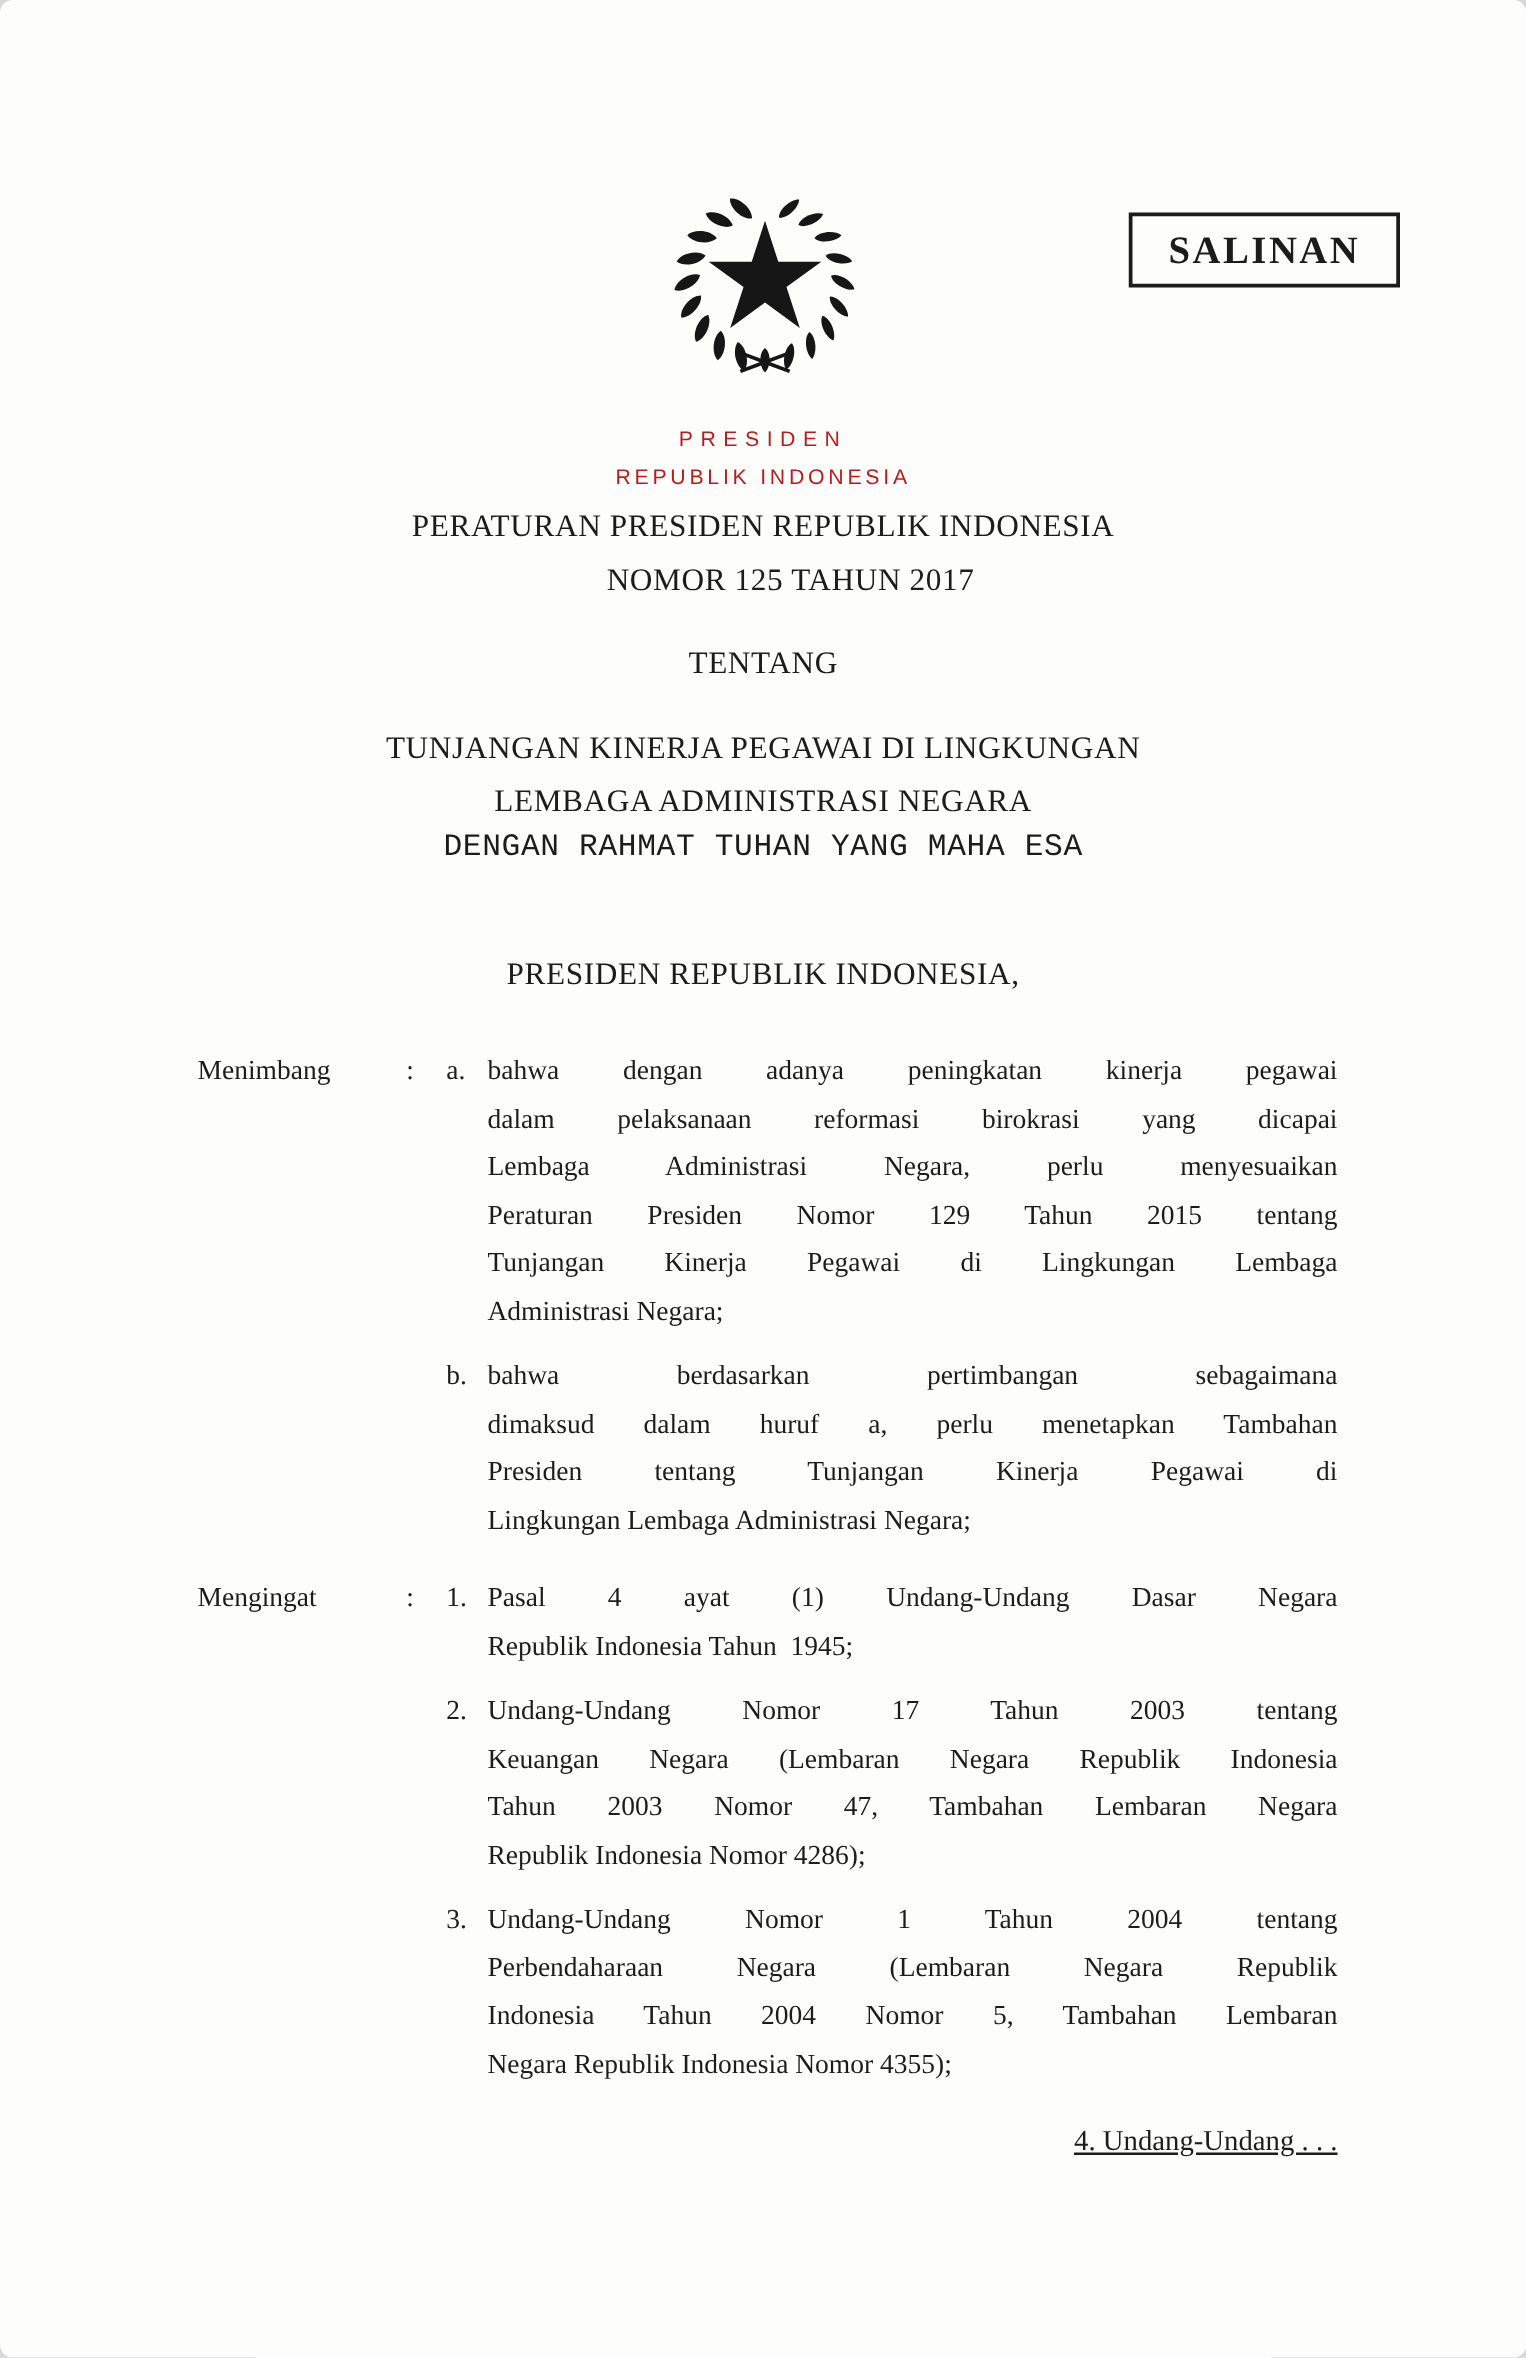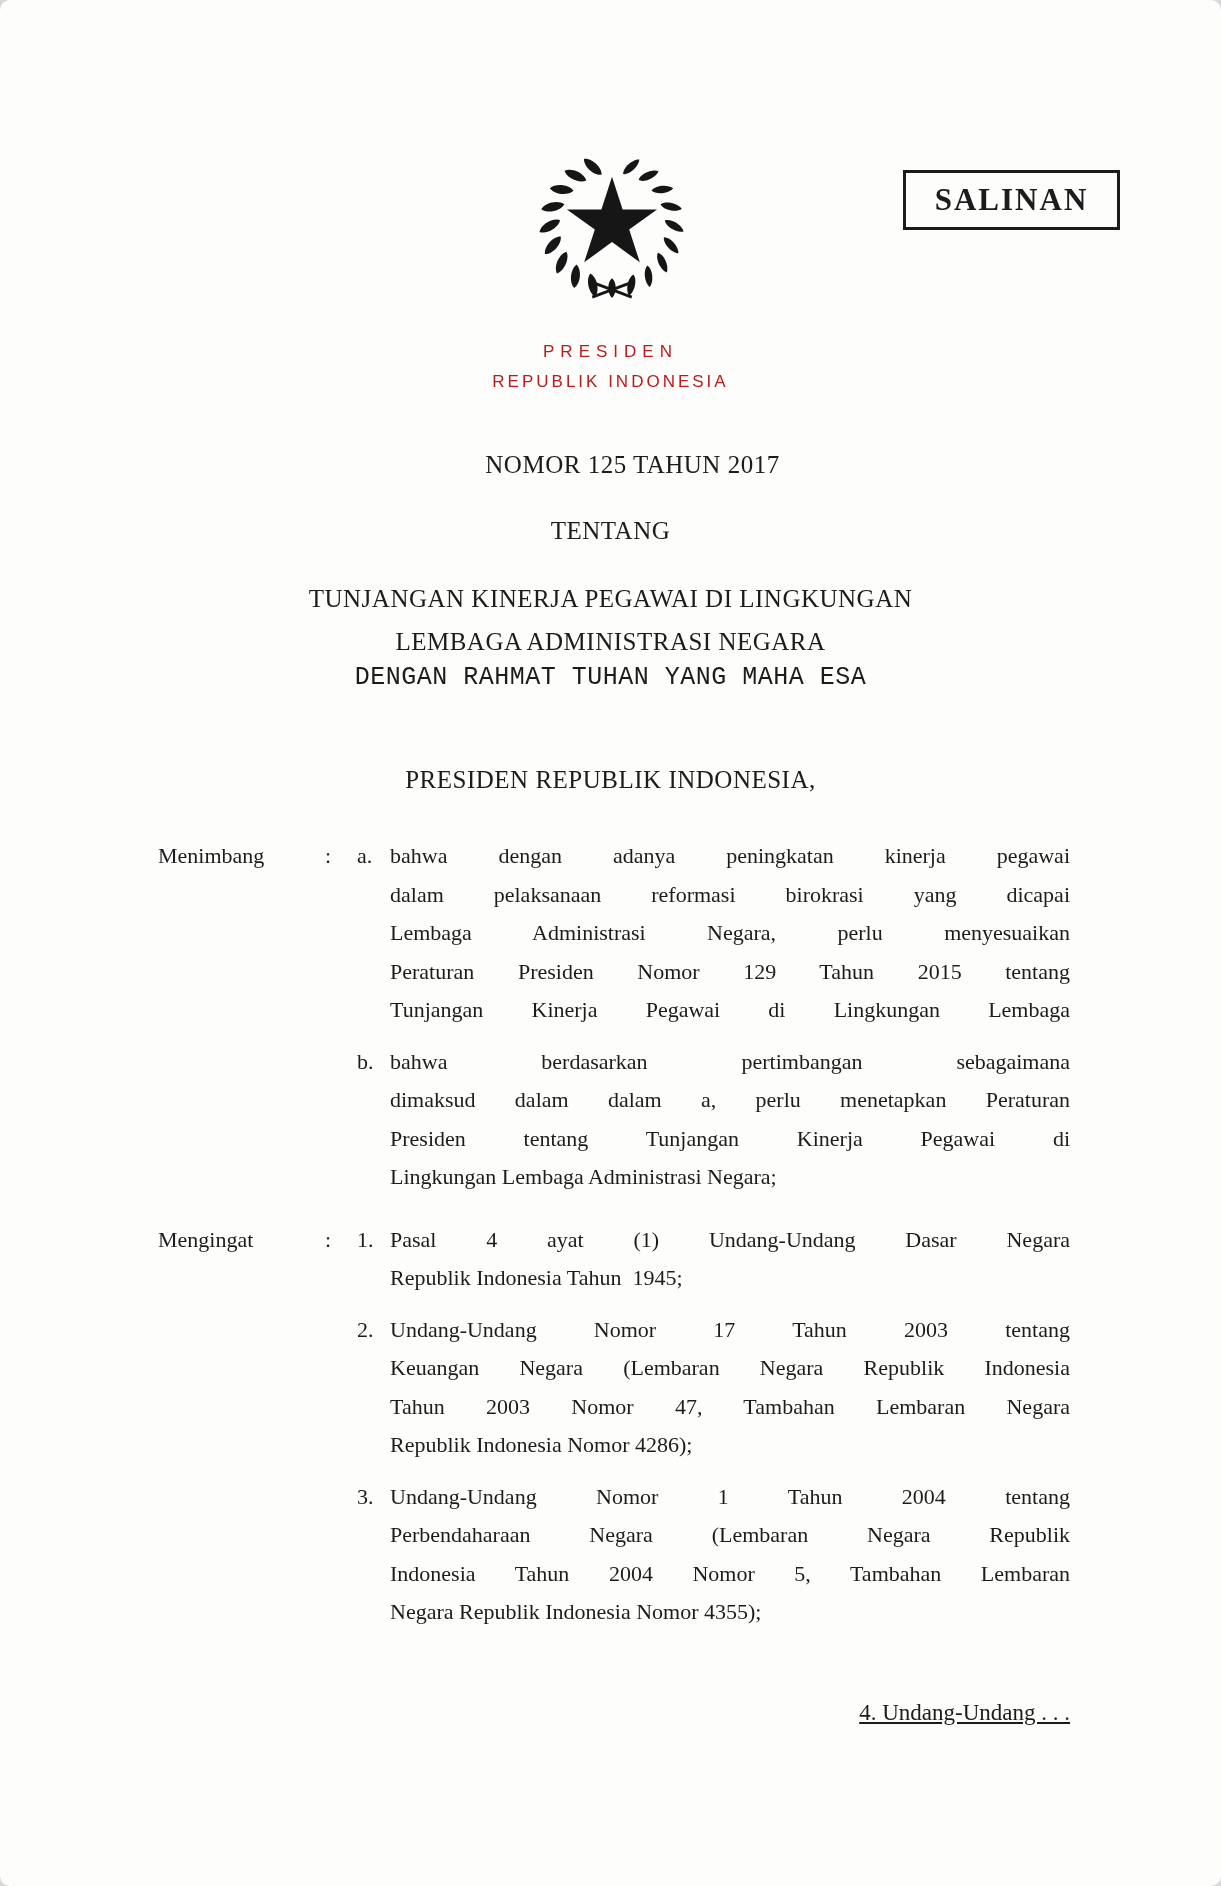--- a/index.html
+++ b/index.html
@@ -107,20 +107,21 @@
         <polygon points="80,30 90.76,63.2 125.65,63.17 97.4,83.65 108.2,116.8 80,96.3 51.8,116.8 62.6,83.65 34.35,63.17 69.24,63.2"></polygon>
       </g>
     </svg>
   </div>
 
   <div class="letterhead">
     <div class="lh1">PRESIDEN</div>
     <div class="lh2">REPUBLIK INDONESIA</div>
   </div>
 
+  <div class="hline h-title1">PERATURAN PRESIDEN REPUBLIK INDONESIA</div>
   <div class="hline h-title2">NOMOR 125 TAHUN 2017</div>
   <div class="hline h-tentang">TENTANG</div>
   <div class="hline h-subject">
     <div>TUNJANGAN KINERJA PEGAWAI DI LINGKUNGAN</div>
     <div>LEMBAGA ADMINISTRASI NEGARA</div>
   </div>
   <div class="hline h-invocation">DENGAN RAHMAT TUHAN YANG MAHA ESA</div>
   <div class="hline h-enacting">PRESIDEN REPUBLIK INDONESIA,</div>
 
   <div class="body-block">
@@ -130,27 +131,28 @@
       <div class="col">:</div>
       <div class="items">
         <div class="item">
           <div class="mark">a.</div>
           <div class="lines">
             <div class="line">bahwa dengan adanya peningkatan kinerja pegawai</div>
             <div class="line">dalam pelaksanaan reformasi birokrasi yang dicapai</div>
             <div class="line">Lembaga Administrasi Negara, perlu menyesuaikan</div>
             <div class="line">Peraturan Presiden Nomor 129 Tahun 2015 tentang</div>
             <div class="line">Tunjangan Kinerja Pegawai di Lingkungan Lembaga</div>
+            <div class="line last">Administrasi Negara;</div>
           </div>
         </div>
         <div class="item">
           <div class="mark">b.</div>
           <div class="lines">
             <div class="line">bahwa berdasarkan pertimbangan sebagaimana</div>
-            <div class="line">dimaksud dalam dalam a, perlu menetapkan Peraturan</div>
+            <div class="line">dimaksud dalam huruf a, perlu menetapkan Tambahan</div>
             <div class="line">Presiden tentang Tunjangan Kinerja Pegawai di</div>
             <div class="line last">Lingkungan Lembaga Administrasi Negara;</div>
           </div>
         </div>
       </div>
     </div>
 
     <div class="section">
       <div class="lab">Mengingat</div>
       <div class="col">:</div>

